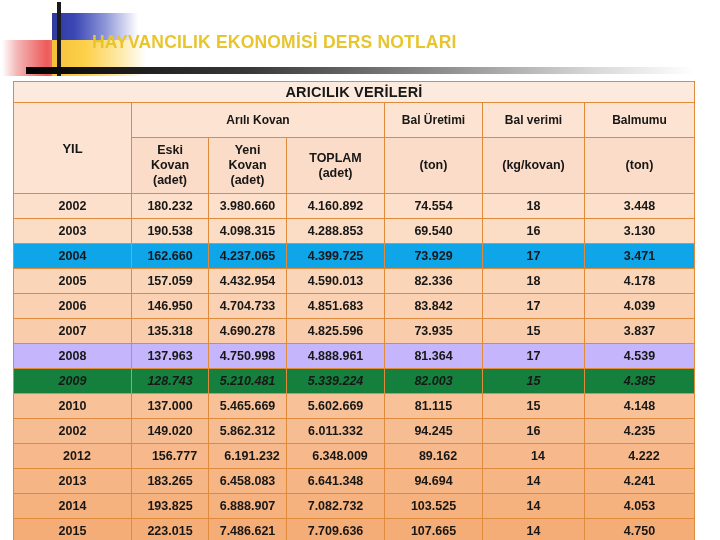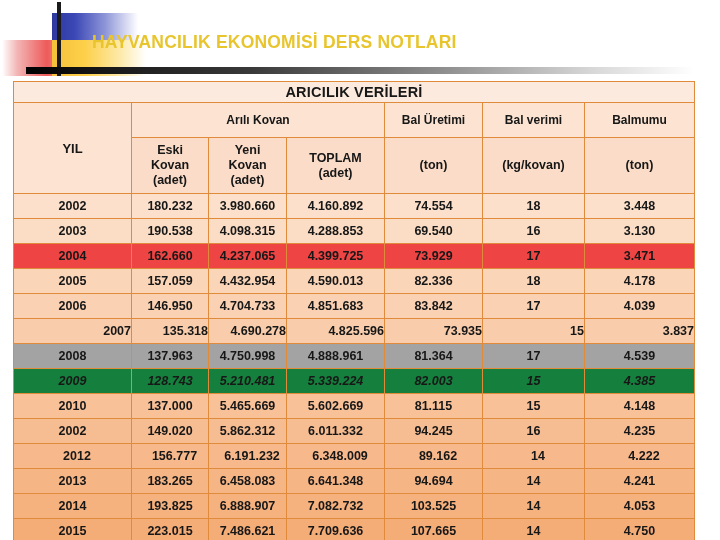--- a/index.html
+++ b/index.html
@@ -109,25 +109,25 @@
     font-size: 13px;
   }
   .hdr-unit { font-weight: bold; }
 
   
   tr.data-row { height: 25px; }
   tr.data-row td { font-size: 12.5px; }
 
   tr.r0  td { background: #fce0cb; }
   tr.r1  td { background: #fbddc5; }
-  tr.r2  td { background: #ef4444; }
+  tr.r2  td { background: #0ea5e9; }
   tr.r3  td { background: #fad5b8; }
   tr.r4  td { background: #fad1b2; }
-  tr.r5  td { background: #f9cdab; text-align: right; }
-  tr.r6  td { background: #a3a3a3; }
+  tr.r5  td { background: #f9cdab; }
+  tr.r6  td { background: #c4b5fd; }
   tr.r7  td { background: #15803d; font-style: italic; }
   tr.r8  td { background: #f8c198; }
   tr.r9  td { background: #f7bd92; }
   tr.r10 td { background: #f7b98b; padding-left: 9px; }
   tr.r11 td { background: #f6b585; }
   tr.r12 td { background: #f5b17e; }
   tr.r13 td { background: #f5ad78; }
 </style>
 </head>
 <body>

